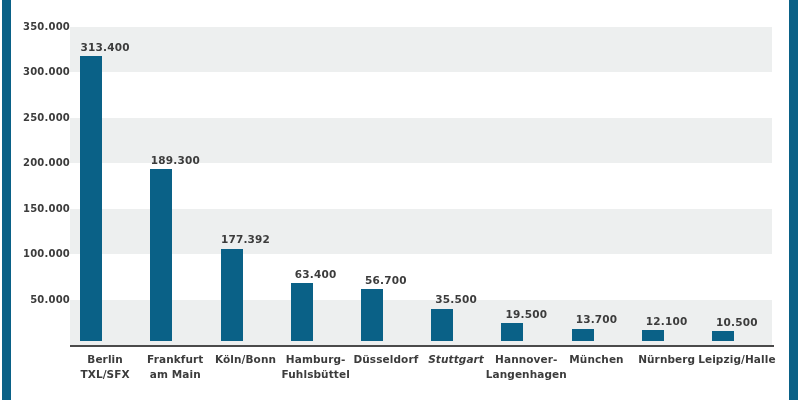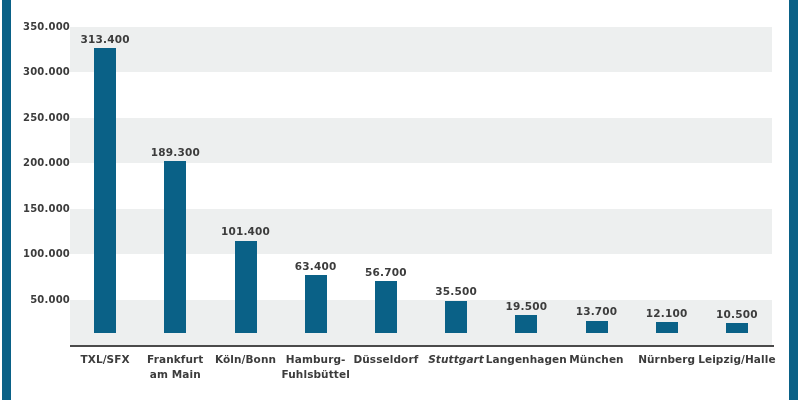--- a/index.html
+++ b/index.html
@@ -67,23 +67,24 @@
   .y-axis {
     position: absolute;
     left: 0;
     top: 0;
     width: 70px;
     height: 400px;
   }
 
   .bar-wrap {
     position: absolute;
-    bottom: 12px;
+    bottom: 4px;
     width: 22px;
     transform: translateX(-50%);
+    padding-left: 28px;
   }
   .bar {
     position: absolute;
     bottom: 0;
     left: 0;
     width: 22px;
     background: #0A6187;
   }
   .bar-value {
     position: absolute;
@@ -134,21 +135,21 @@
       <div class="bar-wrap" style="left: 35.1px; height: 318px;">
         <div class="bar" style="height: 284.746px; background: rgb(10, 97, 135);"></div>
         <div class="bar-value" style="bottom: 288.746px; color: rgb(60, 60, 60);">313.400</div>
       </div>
       <div class="bar-wrap" style="left: 105.3px; height: 292px;">
         <div class="bar" style="height: 171.993px; background: rgb(10, 97, 135);"></div>
         <div class="bar-value" style="bottom: 175.993px; color: rgb(60, 60, 60);">189.300</div>
       </div>
       <div class="bar-wrap" style="left: 175.5px; height: 318px;">
         <div class="bar" style="height: 92.1291px; background: rgb(10, 97, 135);"></div>
-        <div class="bar-value" style="bottom: 96.1291px; color: rgb(60, 60, 60);">101.400</div>
+        <div class="bar-value" style="bottom: 96.1291px; color: rgb(60, 60, 60);">177.392</div>
       </div>
       <div class="bar-wrap" style="left: 245.7px; height: 318px;">
         <div class="bar" style="height: 57.6034px; background: rgb(10, 97, 135);"></div>
         <div class="bar-value" style="bottom: 61.6034px; color: rgb(60, 60, 60);">63.400</div>
       </div>
       <div class="bar-wrap" style="left: 315.9px; height: 366px;">
         <div class="bar" style="height: 51.516px; background: rgb(10, 97, 135);"></div>
         <div class="bar-value" style="bottom: 55.516px; color: rgb(60, 60, 60);">56.700</div>
       </div>
       <div class="bar-wrap" style="left: 386.1px; height: 318px;">
@@ -180,40 +181,42 @@
       <div class="ytick" style="top: 72.4286px; color: rgb(60, 60, 60);">300.000</div>
       <div class="ytick" style="top: 117.857px; color: rgb(60, 60, 60);">250.000</div>
       <div class="ytick" style="top: 163.286px; color: rgb(60, 60, 60);">200.000</div>
       <div class="ytick" style="top: 208.714px; color: rgb(60, 60, 60);">150.000</div>
       <div class="ytick" style="top: 254.143px; color: rgb(60, 60, 60);">100.000</div>
       <div class="ytick" style="top: 299.571px; color: rgb(60, 60, 60);">50.000</div>
     </div>
 
   <div class="xlabels" id="x-labels">
       <div class="xlabel" style="left: 35.1px; color: rgb(60, 60, 60);">
+        <span>Berlin</span>
         <span>TXL/SFX</span>
       </div>
       <div class="xlabel" style="left: 105.3px; color: rgb(60, 60, 60);">
         <span>Frankfurt</span>
         <span>am Main</span>
       </div>
       <div class="xlabel" style="left: 175.5px; color: rgb(60, 60, 60);">
         <span>Köln/Bonn</span>
       </div>
       <div class="xlabel" style="left: 245.7px; color: rgb(60, 60, 60);">
         <span>Hamburg-</span>
         <span>Fuhlsbüttel</span>
       </div>
       <div class="xlabel" style="left: 315.9px; color: rgb(60, 60, 60);">
         <span>Düsseldorf</span>
       </div>
       <div class="xlabel" style="left: 386.1px; color: rgb(60, 60, 60); font-style: italic;">
         <span>Stuttgart</span>
       </div>
       <div class="xlabel" style="left: 456.3px; color: rgb(60, 60, 60);">
+        <span>Hannover-</span>
         <span>Langenhagen</span>
       </div>
       <div class="xlabel" style="left: 526.5px; color: rgb(60, 60, 60);">
         <span>München</span>
       </div>
       <div class="xlabel" style="left: 596.7px; color: rgb(60, 60, 60);">
         <span>Nürnberg</span>
       </div>
       <div class="xlabel" style="left: 666.9px; color: rgb(60, 60, 60);">
         <span>Leipzig/Halle</span>

